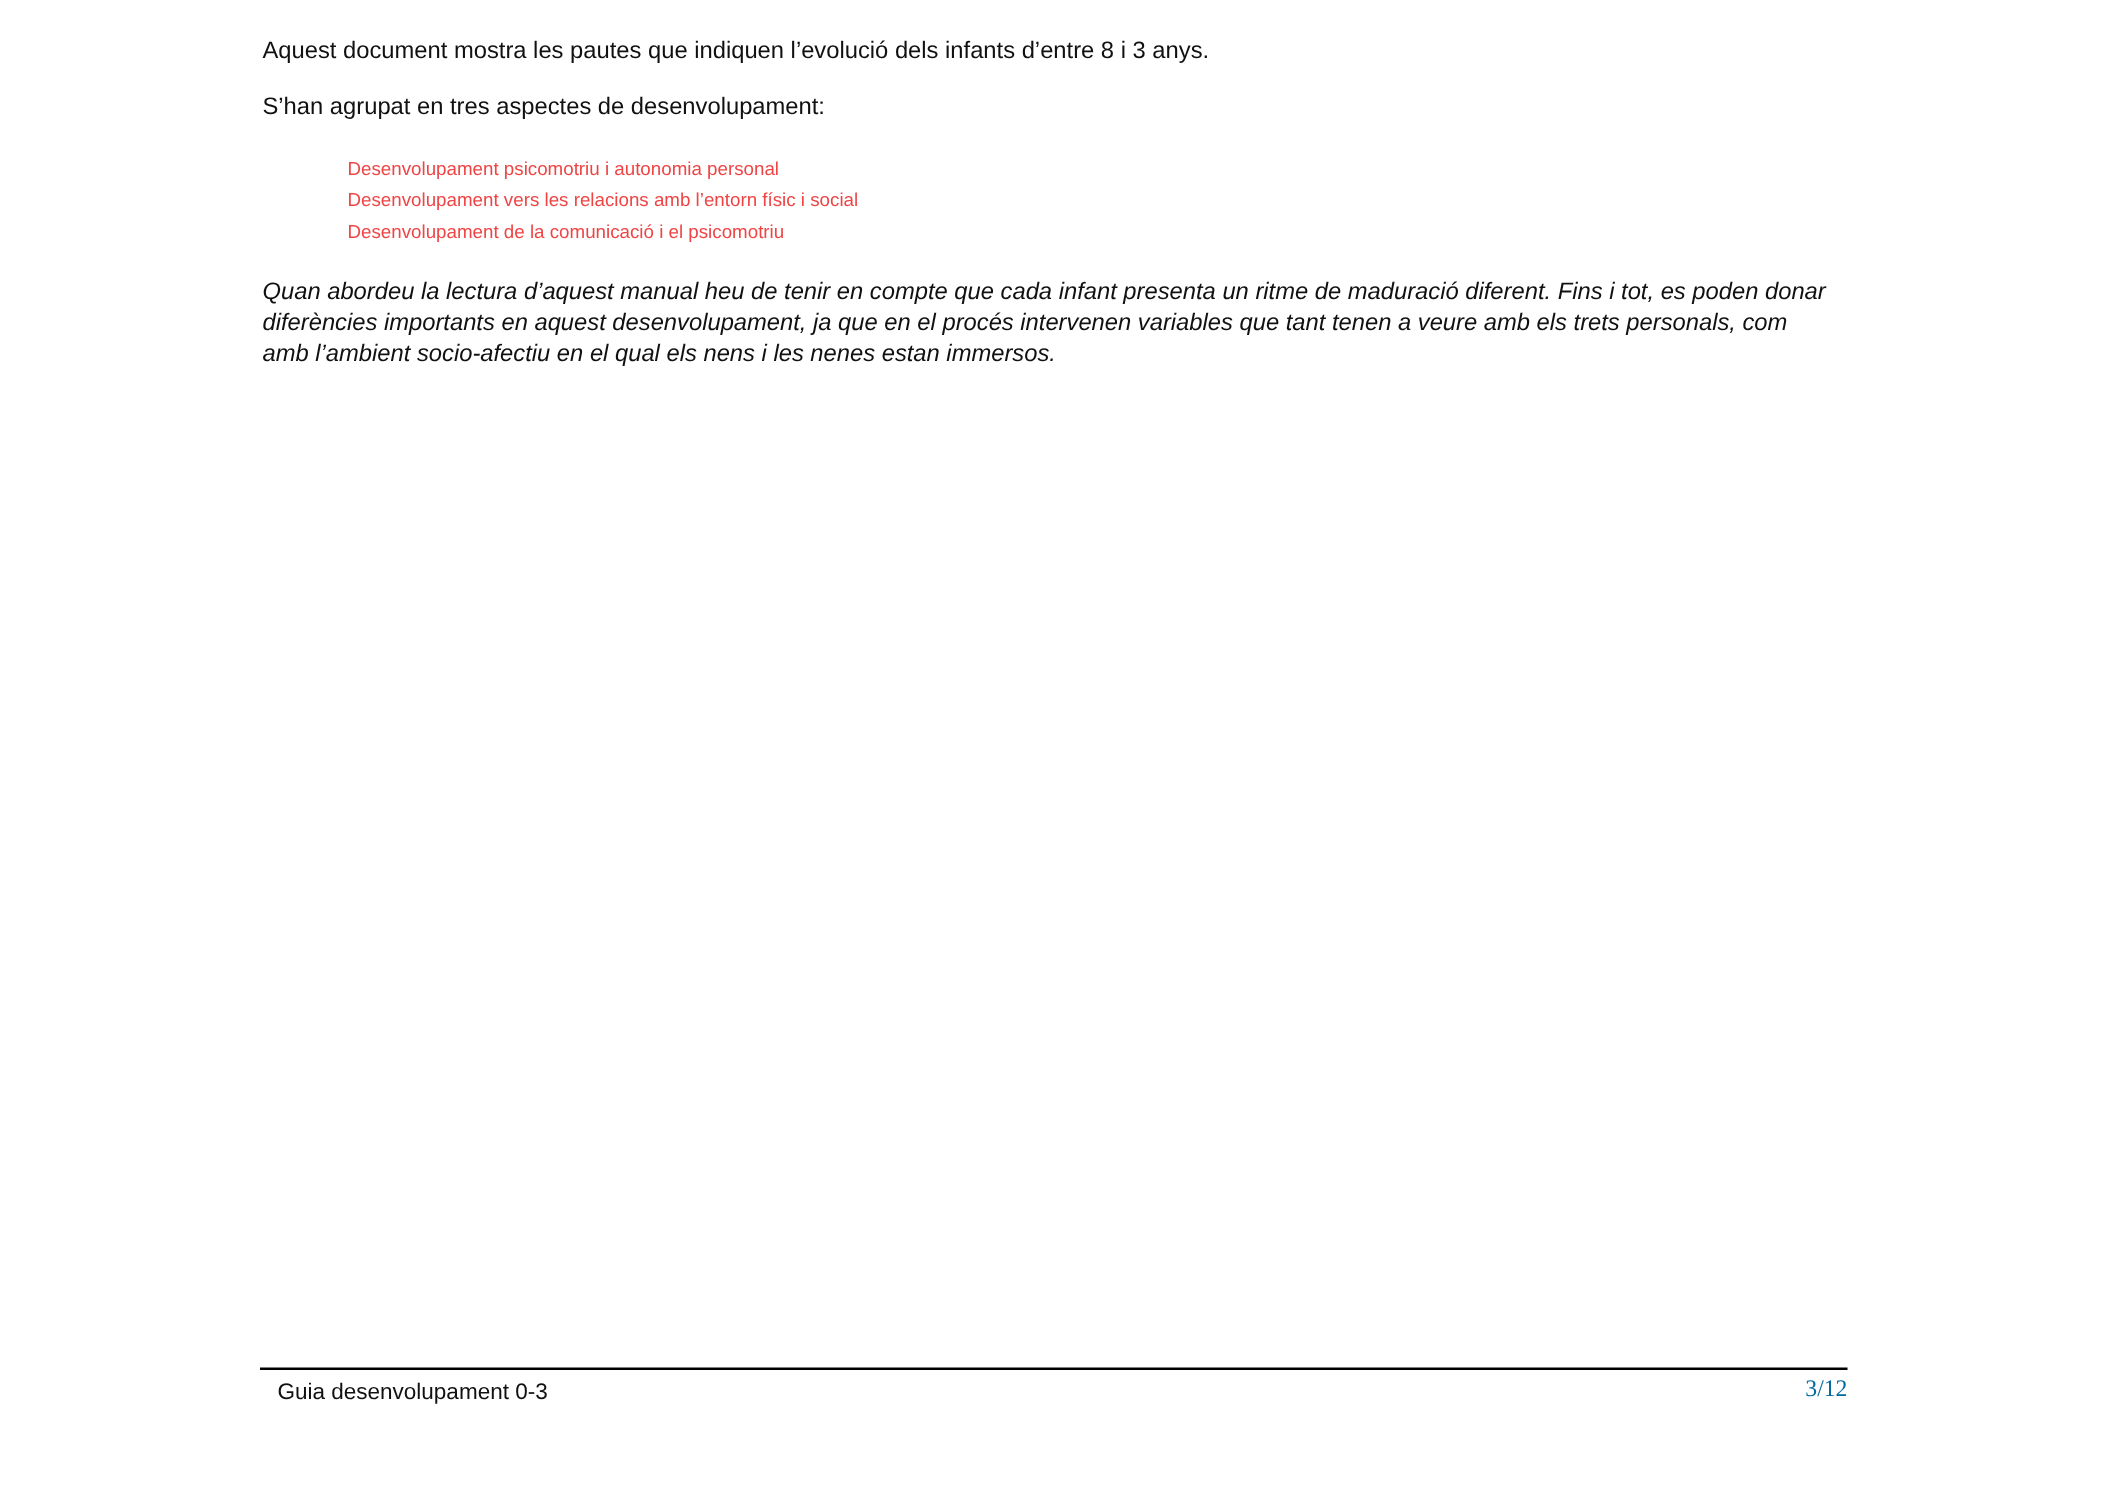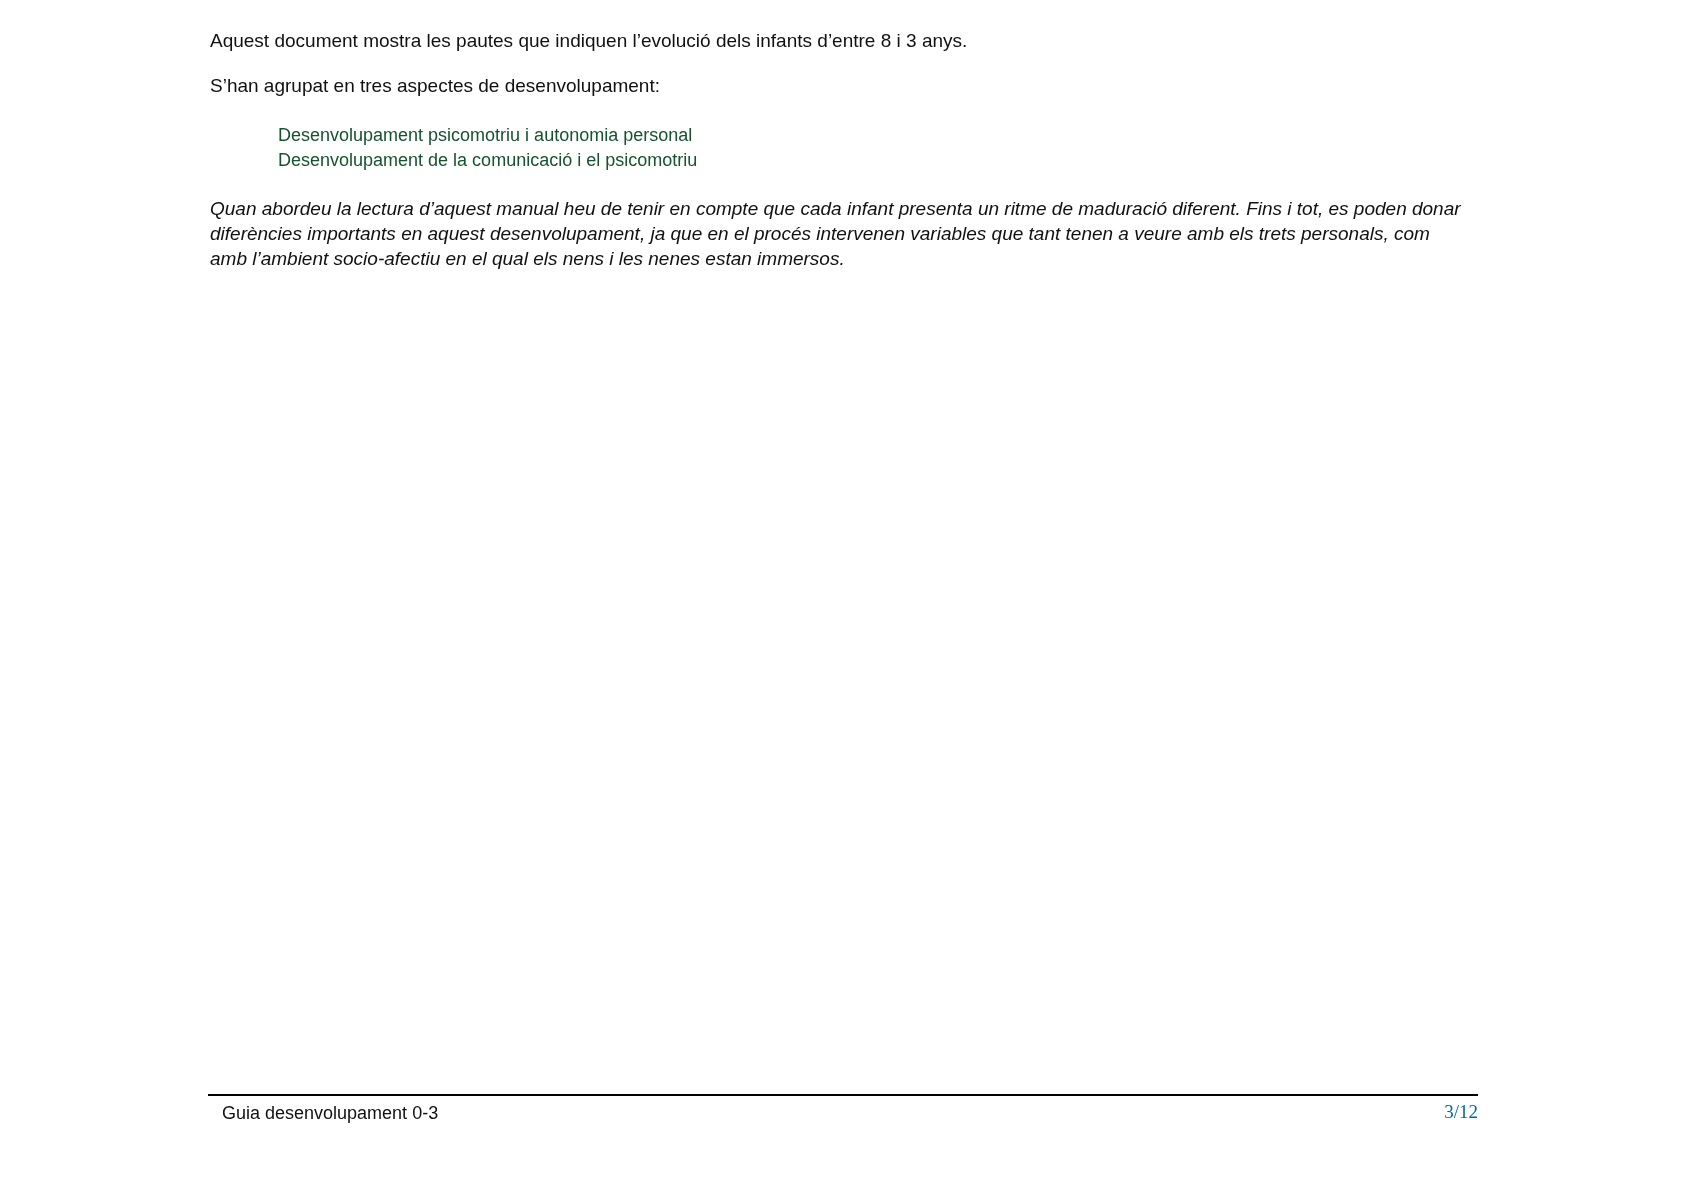--- a/index.html
+++ b/index.html
@@ -31,23 +31,23 @@
     font-size: 19px;
     line-height: 25px;
     color: #111111;
   }
   .p1 { margin-top: 28px; }
   .p2 { margin-top: 20px; }
   .aspect-list {
     margin-top: 25px;
     list-style: none;
     padding-left: 68px;
-    font-size: 18px;
+    font-size: 15px;
     line-height: 25px;
-    color: #14532d;
+    color: #ef4444;
   }
   .p3 { margin-top: 23px; font-style: italic; }
   .p4 { margin-top: 22px; }
   .footer {
     position: absolute;
     left: 208px;
     top: 1094px;
     width: 1270px;
     border-top: 2px solid #000000;
     display: flex;
@@ -75,20 +75,21 @@
 
 <div class="page">
   <div class="content">
 
     <p class="para p1">Aquest document mostra les pautes que indiquen l’evolució dels infants d’entre 8 i 3 anys.</p>
 
     <p class="para p2">S’han agrupat en tres aspectes de desenvolupament:</p>
 
     <ul class="aspect-list">
       <li>Desenvolupament psicomotriu i autonomia personal</li>
+      <li>Desenvolupament vers les relacions amb l’entorn físic i social</li>
       <li>Desenvolupament de la comunicació i el psicomotriu</li>
     </ul>
 
     <p class="para p3">Quan abordeu la lectura d’aquest manual heu de tenir en compte que cada infant presenta un ritme de maduració diferent. Fins i tot, es poden donar diferències importants en aquest desenvolupament, ja que en el procés intervenen variables que tant tenen a veure amb els trets personals, com amb l’ambient socio-afectiu en el qual els nens i les nenes estan immersos.</p>
 
   </div>
 
   <div class="footer">
     <span class="footer-left">Guia desenvolupament 0-3</span>
     <span class="footer-right">3/12</span>

